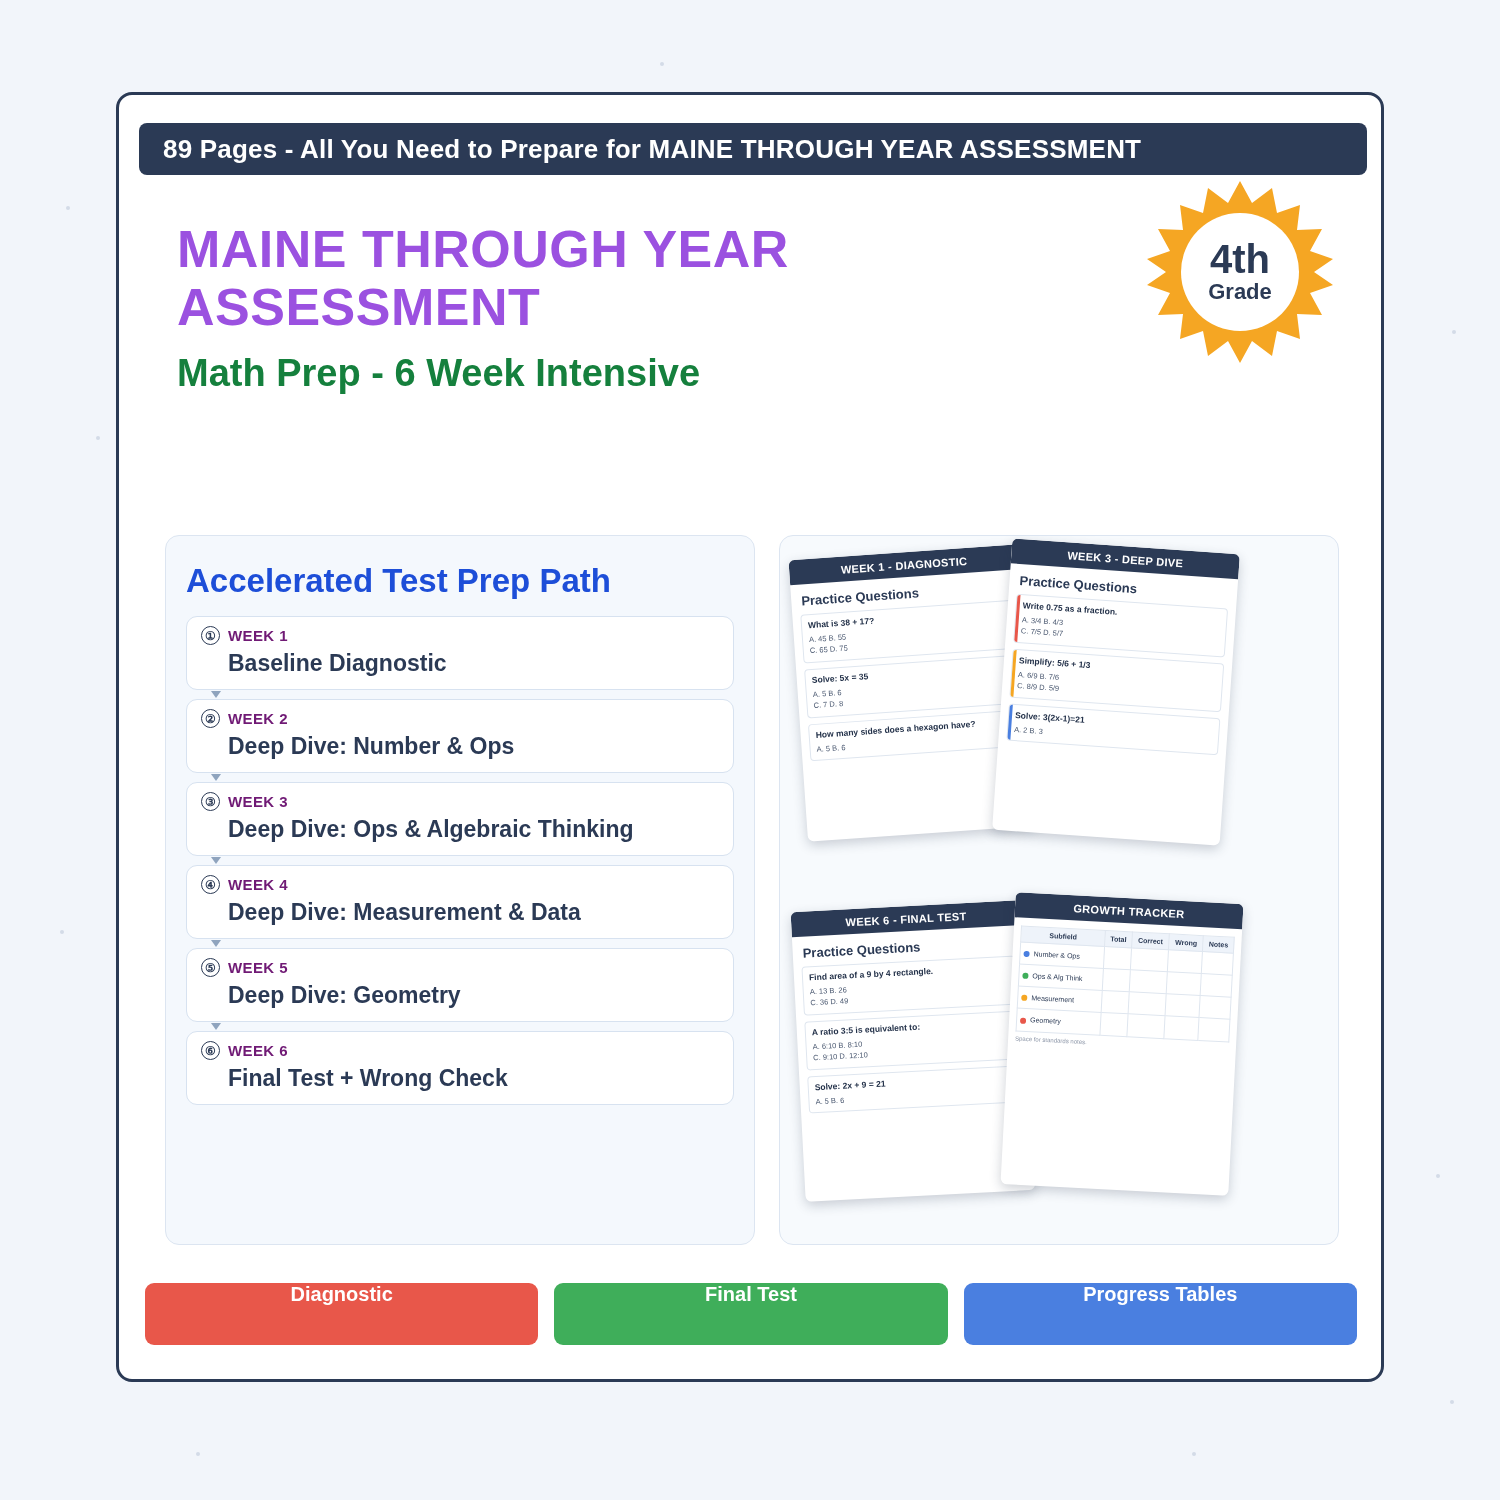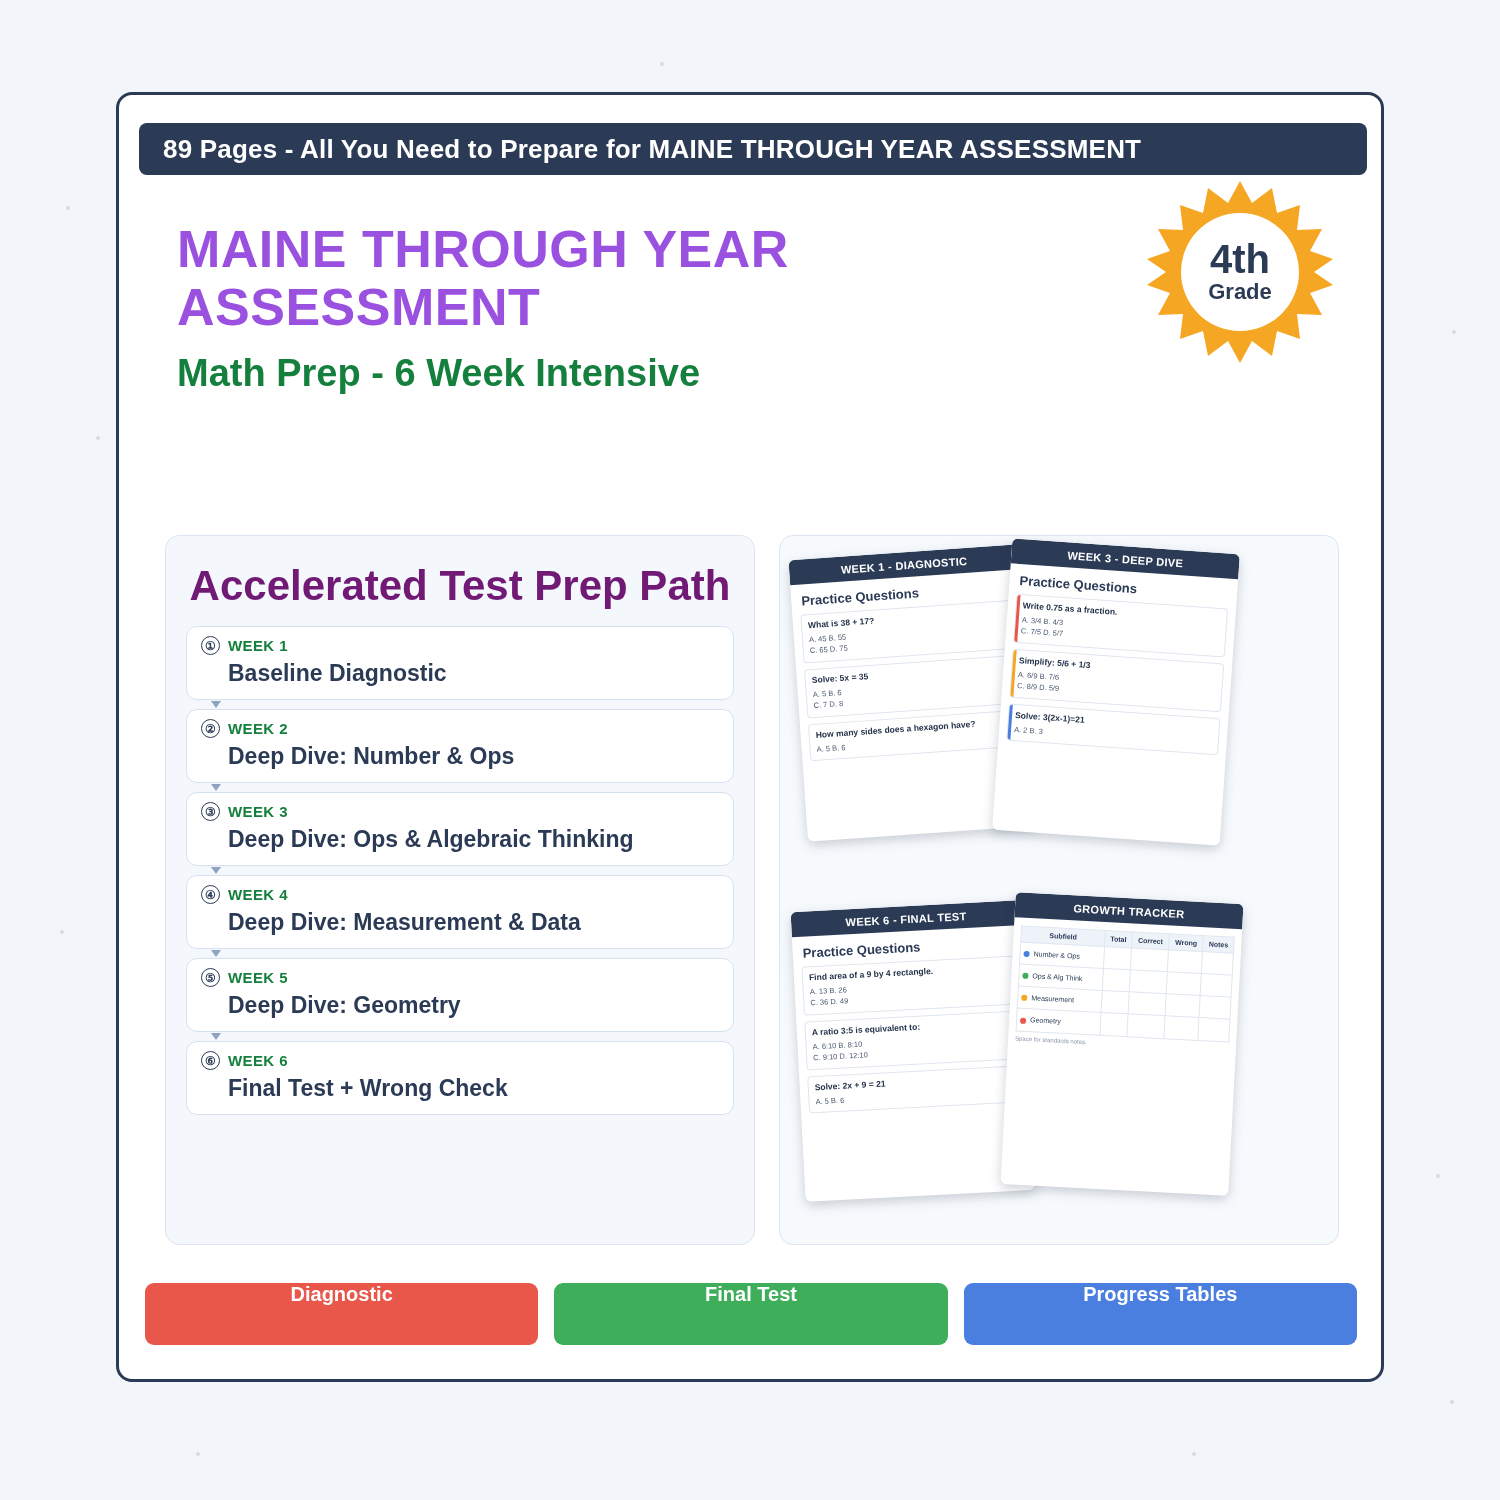--- a/index.html
+++ b/index.html
@@ -75,44 +75,43 @@
   
   .left-panel {
     position: absolute; left: 46px; top: 440px;
     width: 590px; height: 710px;
     background: #f4f8fd;
     border: 1px solid #dce5f1;
     border-radius: 14px;
     padding: 18px 20px 20px 20px;
   }
   .left-title {
-    text-align: center;
-    color: #701a75;
-    font-size: 42px;
+    color: #1d4ed8;
+    font-size: 33px;
     font-weight: bold;
     margin: 8px 0 16px 0;
   }
   .steps { display: flex; flex-direction: column; gap: 9px; }
   .step {
     background: #ffffff;
     border: 1px solid #d7e2f0;
     border-radius: 11px;
     padding: 9px 14px 12px 14px;
     position: relative;
   }
   .step-head { display: flex; align-items: center; gap: 8px; }
   .step-num {
     width: 19px; height: 19px; border-radius: 50%;
     border: 1.5px solid #2b3a55;
     color: #2b3a55;
     font-size: 12px; font-weight: bold;
     display: flex; align-items: center; justify-content: center;
     flex: 0 0 auto;
   }
-  .step-week { color: #15803d; font-size: 15px; font-weight: bold; letter-spacing: .4px; }
+  .step-week { color: #701a75; font-size: 15px; font-weight: bold; letter-spacing: .4px; }
   .step-label { color: #2b3a55; font-size: 23px; font-weight: bold; margin-top: 5px; padding-left: 27px; }
   .connector {
     position: absolute; left: 24px; bottom: -9px;
     width: 0; height: 0;
     border-left: 5px solid transparent;
     border-right: 5px solid transparent;
     border-top: 7px solid #8fa4be;
   }
 
   

